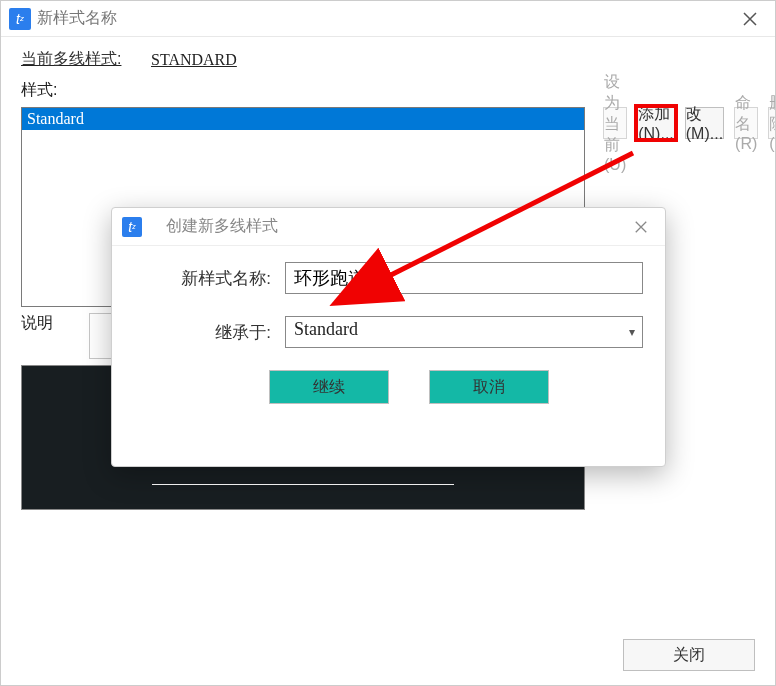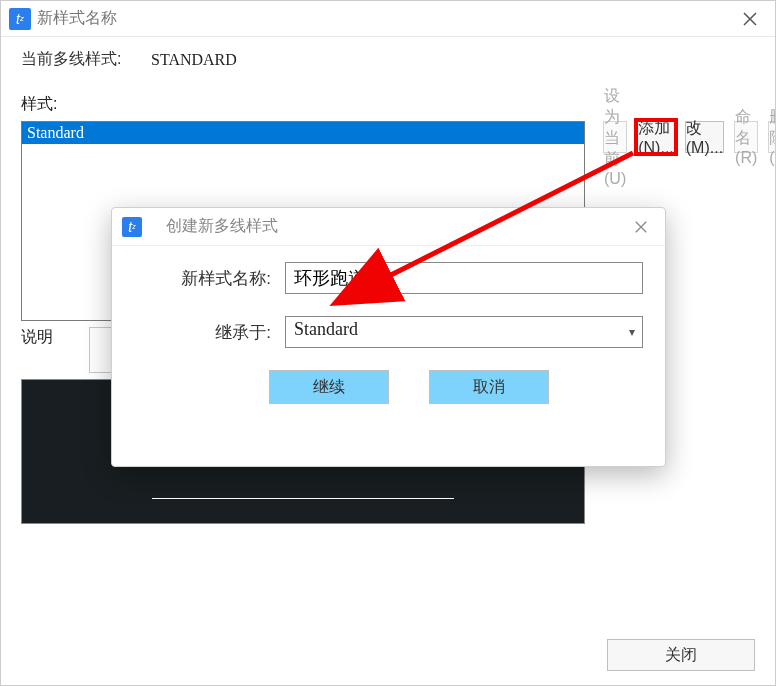--- a/index.html
+++ b/index.html
@@ -36,21 +36,21 @@
     .main-titlebar .title { color: #777; }
     .main-titlebar .close-btn {
       margin-left: auto;
       width: 34px; height: 28px;
       display: flex; align-items:center; justify-content:center;
       color: #666; font-size: 20px;
       cursor: pointer;
     }
     
     .content { padding: 12px 20px 0 20px; position: relative; }
-    .row { display:flex; align-items:center; margin-bottom:24px; }
+    .row { display:flex; align-items:center; margin-bottom:10px;text-decoration:underline; }
     .label-col { width: 130px; color:#333; }
     .current-value { font-family: SimSun, serif; }
     .styles-label { margin-bottom: 6px; display:block; }
 
     .main-layout { display:flex; gap:18px; }
     .left-col { flex:1; }
     .right-col { width:152px; display:flex; flex-direction:row; gap:10px; }
 
     .listbox {
       width: 100%;
@@ -98,21 +98,21 @@
       height:1px; background:#fff;
     }
     .preview-line-top { top:24px; }
     .preview-line-bot { bottom:24px; }
 
     .footer {
       position:absolute;
       bottom:14px; right:20px;
       display:flex;
     }
-    .footer .btn { width:148px; }
+    .footer .btn { width:132px; }
 
     
     .sub-dialog {
       position:absolute;
       left:110px; top:206px;
       width:555px;
       height:260px;
       background:#fff;
       border: 1px solid #cfcfcf;
       border-radius:4px;
@@ -145,21 +145,21 @@
       background:#fff;
     }
     .select-input { padding-right:30px; font-family: SimSun, serif; }
     .select-caret {
       position:absolute; right:8px; top:50%; transform:translateY(-50%);
       color:#555; pointer-events:none; font-size:12px;
     }
     .sub-buttons {
       display:flex; gap:40px; justify-content:center; margin-top:20px;
     }
-    .sub-buttons .btn { width:120px; height:34px; background:#7dd3fc; }
+    .sub-buttons .btn { width:120px; height:34px; background:#14b8a6; }
 
     
     .arrow-overlay {
       position:absolute;
       left:0; top:0;
       pointer-events:none;
       z-index:20;
     }
   </style>
 </head>

